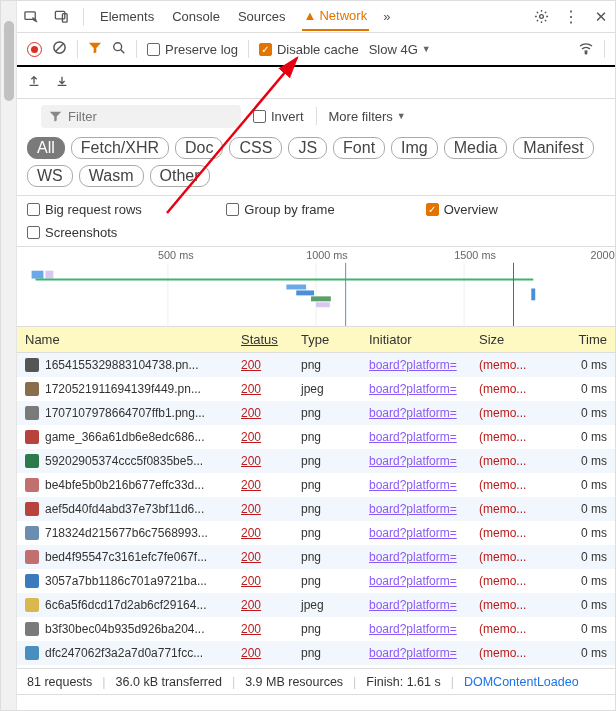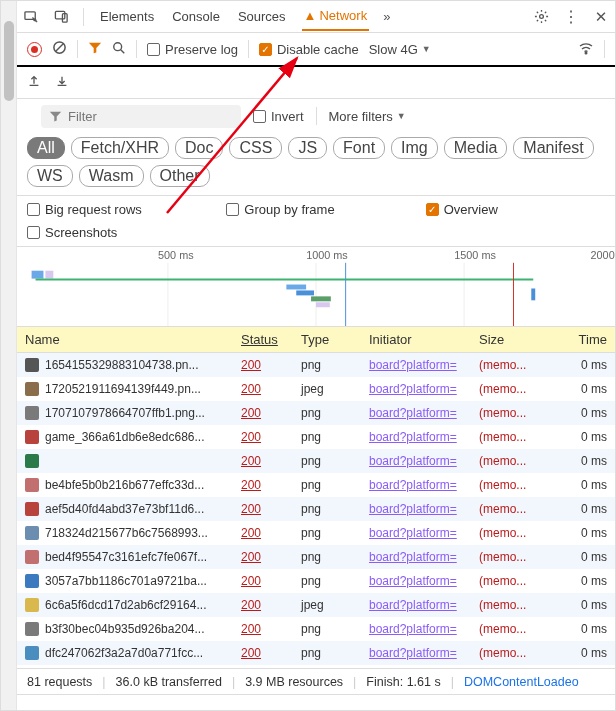--- a/index.html
+++ b/index.html
@@ -406,20 +406,21 @@
           </div>
           <div class="col-status muted">200</div>
           <div class="col-type">png</div>
           <div class="col-init initcell"><span class="link">board?platform=</span></div>
           <div class="col-size"><span class="muted">(memo...</span></div>
           <div class="col-time timecell">0 ms</div>
         </div>
         <div class="trow odd">
           <div class="col-name name-cell">
             <span class="favicon" style="background:#2b7a4a"></span>
+            <span class="name-txt">59202905374ccc5f0835be5...</span>
           </div>
           <div class="col-status muted">200</div>
           <div class="col-type">png</div>
           <div class="col-init initcell"><span class="link">board?platform=</span></div>
           <div class="col-size"><span class="muted">(memo...</span></div>
           <div class="col-time timecell">0 ms</div>
         </div>
         <div class="trow">
           <div class="col-name name-cell">
             <span class="favicon" style="background:#c26f6f"></span>

